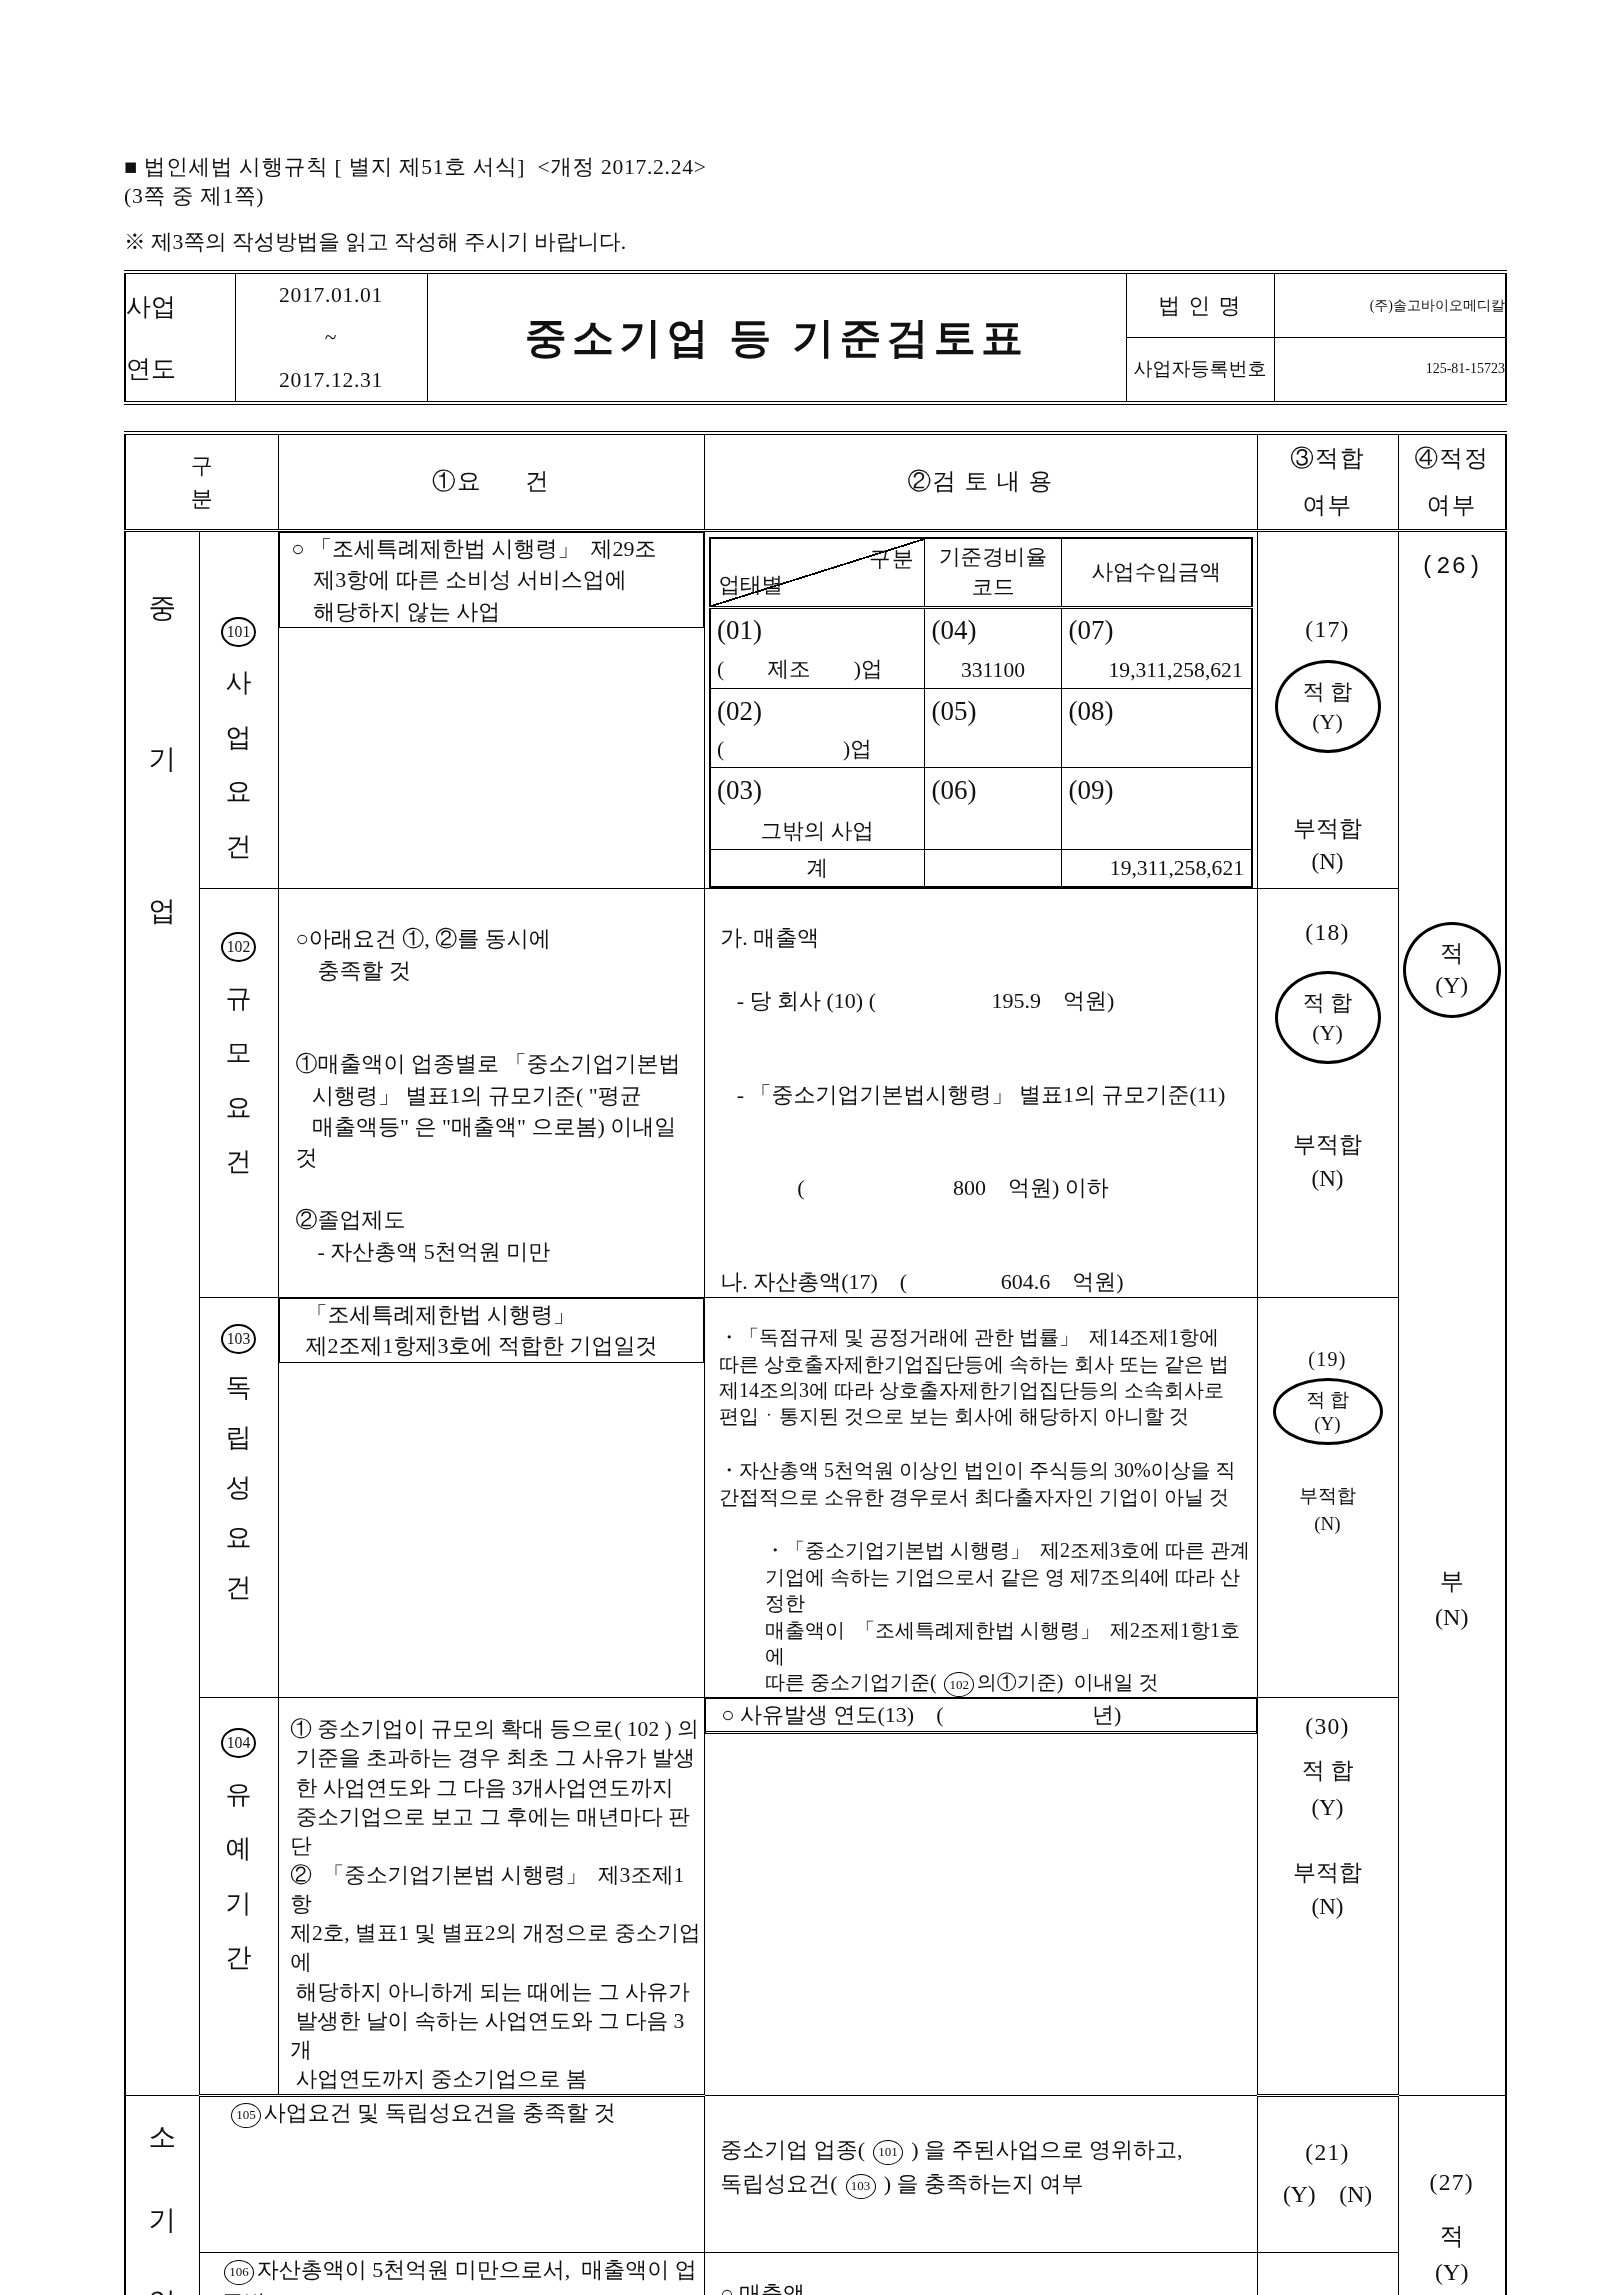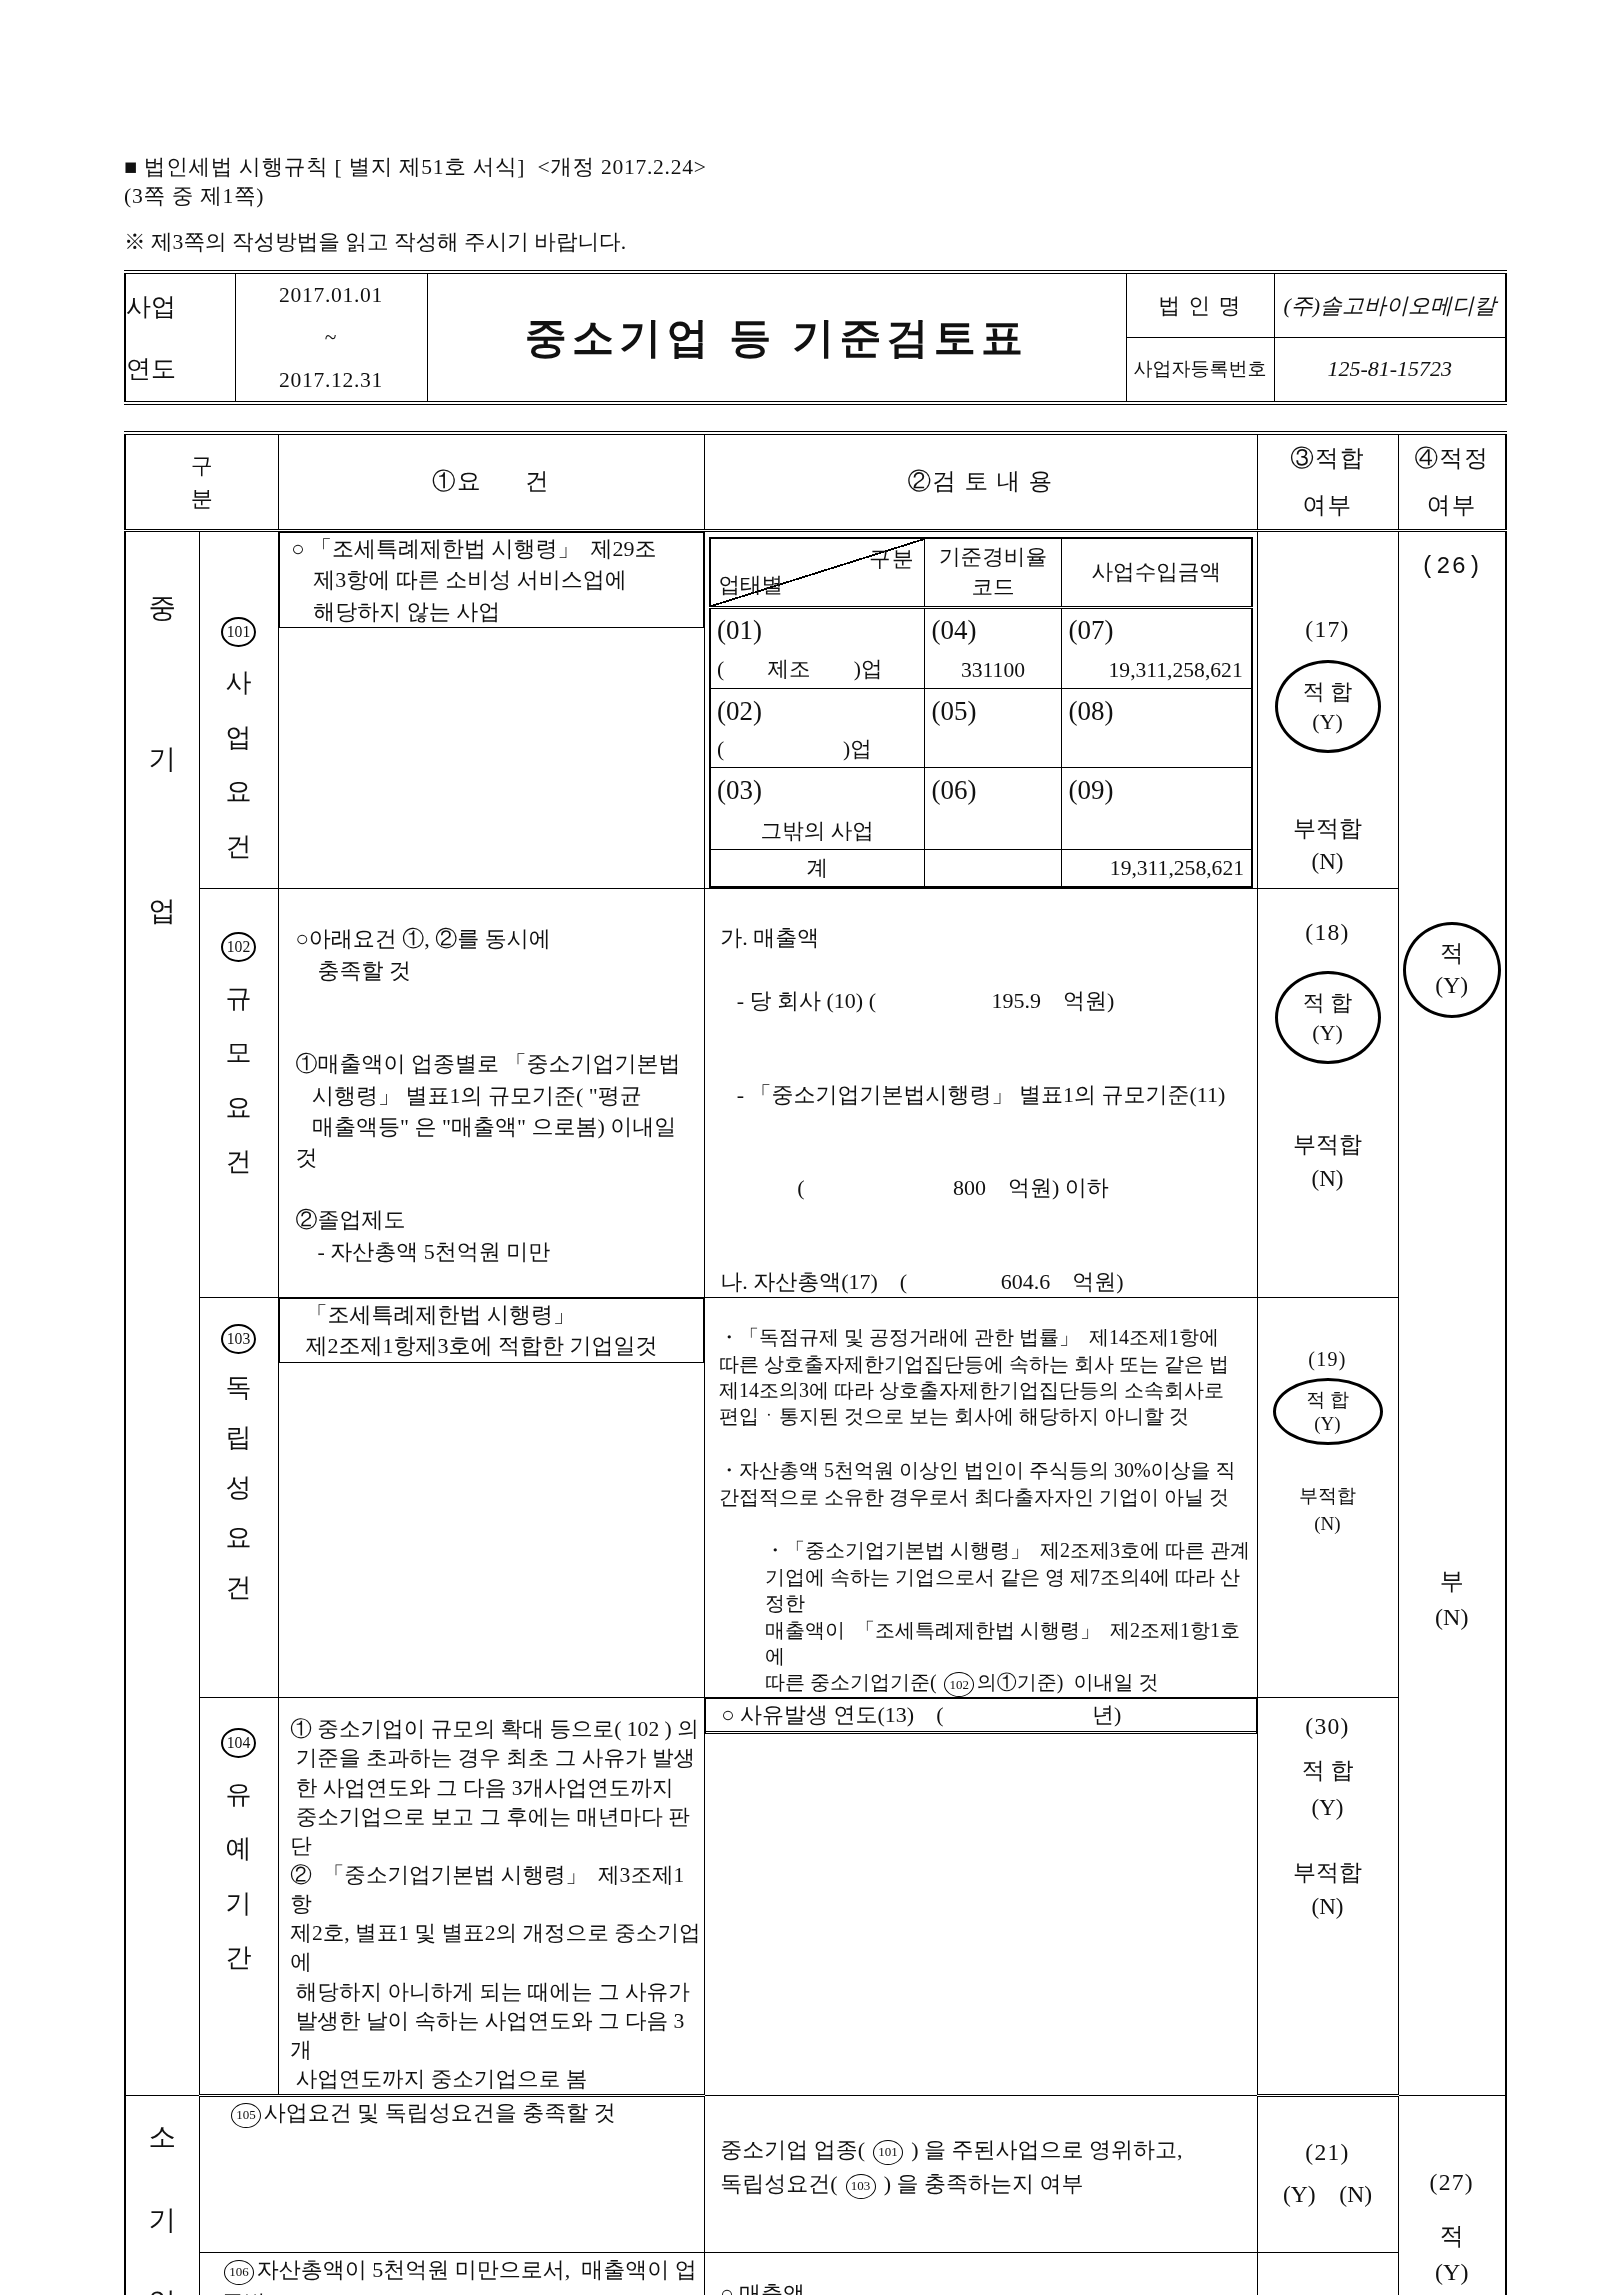--- a/index.html
+++ b/index.html
@@ -22,21 +22,21 @@
   
   table { border-collapse:collapse; }
   .header-table { margin-top:14.4px; width:1380px; table-layout:fixed; }
   .header-table td { border:1.3px solid #000; vertical-align:middle; }
   .header-table { border-top:4.6px double #000; border-bottom:4.6px double #000; border-left:2px solid #000; border-right:2px solid #000; }
   .ht-period-label { text-align:left; font-size:25px; line-height:2.45; }
   .ht-period { text-align:center; font-size:21.6px; line-height:1.95; letter-spacing:0.7px; }
   .ht-title { text-align:center; font-size:42px; font-weight:bold; letter-spacing:5.2px; }
   .ht-label { text-align:center; font-size:22px; letter-spacing:1.3px; }
   .ht-label-sm { text-align:center; font-size:19px; }
-  .ht-value { text-align:center; font-size:22px;font-style:italic; }
+  .ht-value { text-align:right; font-size:14px; }
 
   
   .main-table { margin-top:26px; width:1380px; table-layout:fixed;
     border-left:2px solid #000; border-right:2px solid #000;
     border-top:4.6px double #000; border-bottom:4.6px double #000; }
   .main-table th, .main-table td { border:1.3px solid #000; vertical-align:top; }
   .main-table th { border-bottom:3.9px double #000; font-weight:normal; vertical-align:middle; }
   tr.r104 > td { border-bottom:3.9px double #000; }
 
   .h-gubun { font-size:22px; text-align:center; white-space:pre-wrap; line-height:1.5; }

